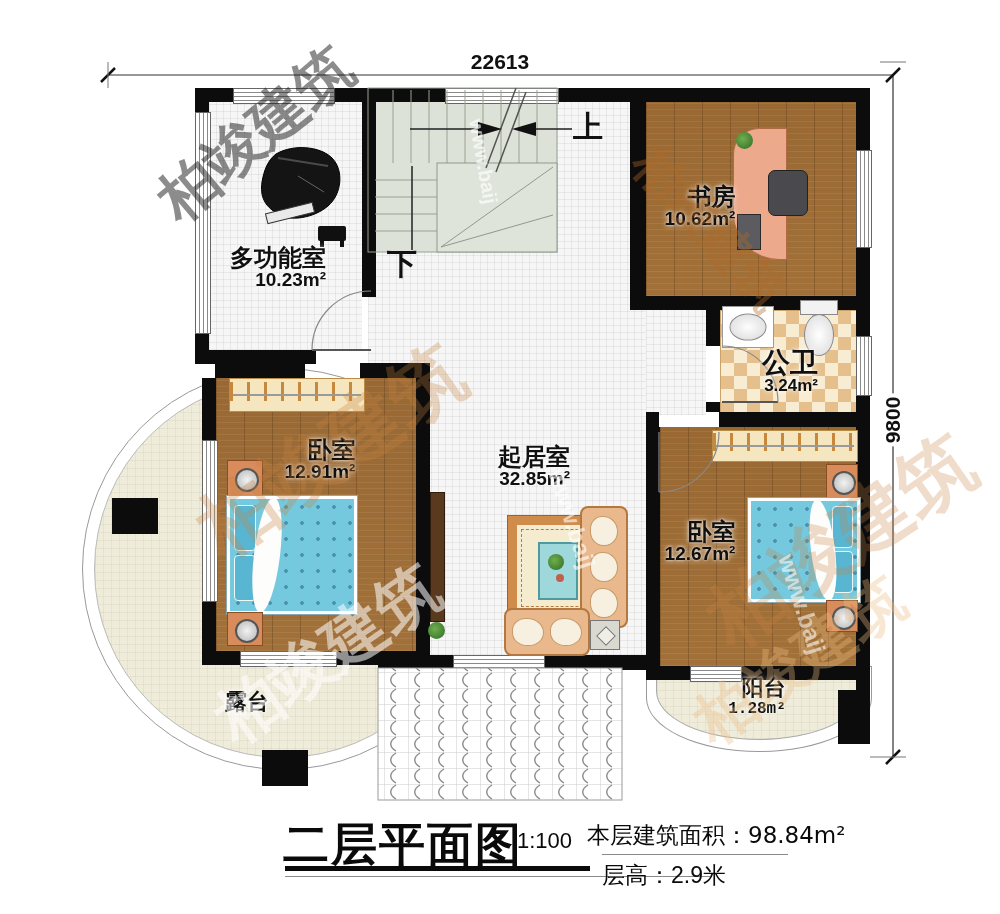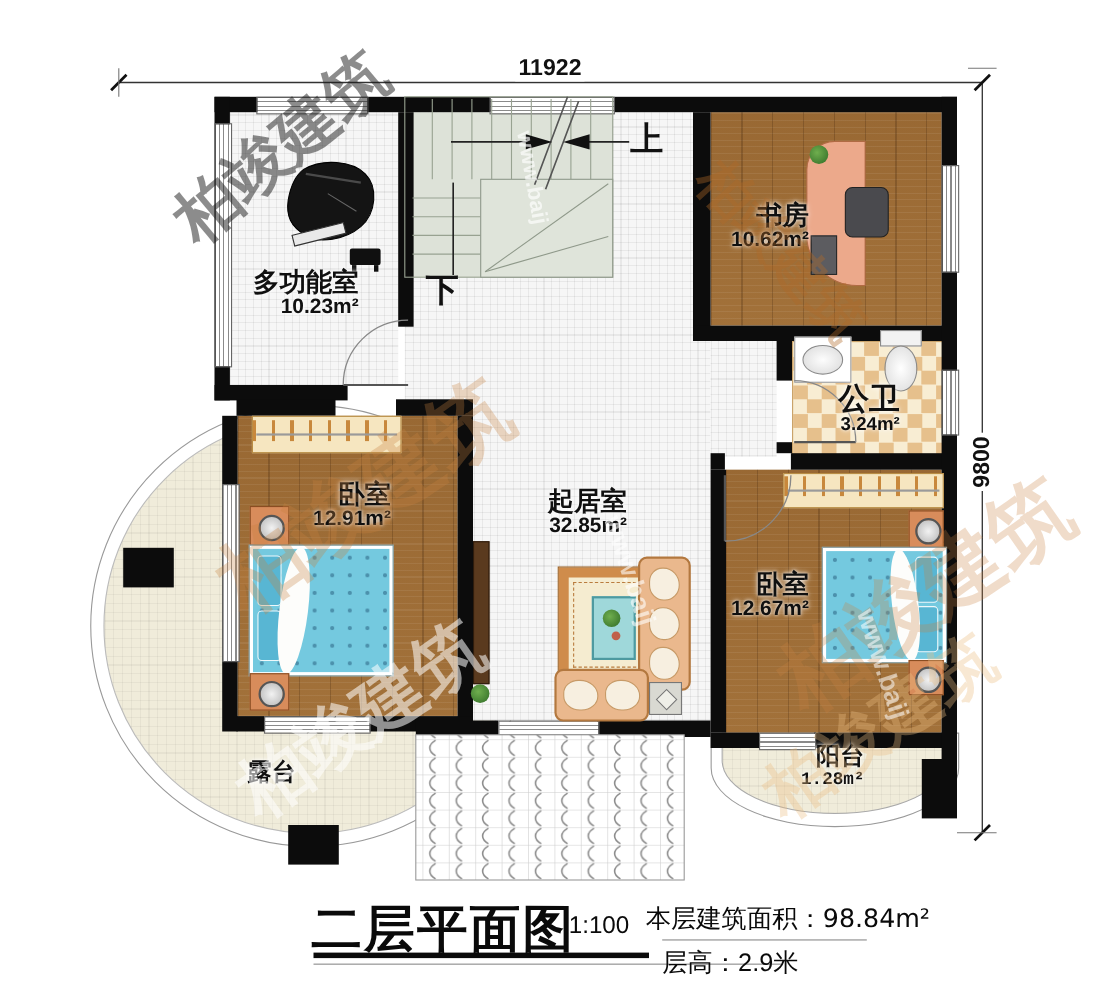--- a/index.html
+++ b/index.html
@@ -209,21 +209,21 @@
     <path d="M412,166 V250" stroke="#222" stroke-width="1.5" fill="none"></path>
 
     <path d="M312,350 H371" stroke="#555" stroke-width="2" fill="none"></path>
     <path d="M312,350 A59,59 0 0 1 371,291" stroke="#888" stroke-width="1.2" fill="none"></path>
     <path d="M659,432 V492" stroke="#555" stroke-width="2" fill="none"></path>
     <path d="M659,492 A60,60 0 0 0 719,432" stroke="#888" stroke-width="1.2" fill="none"></path>
     <path d="M722,402 H778" stroke="#555" stroke-width="2" fill="none"></path>
     <path d="M778,402 A56,56 0 0 0 722,346" stroke="#888" stroke-width="1.2" fill="none"></path>
   </svg>
 
-  <div class="dimtext" style="left:500px;top:62px;">11922</div>
+  <div class="dimtext" style="left:500px;top:62px;">22613</div>
   <div class="dimtext" style="left:893px;top:420px;transform:translate(-50%,-50%) rotate(-90deg);">9800</div>
 
   <div class="stairtext" style="left:588px;top:127px;">上</div>
   <div class="stairtext" style="left:402px;top:264px;">下</div>
 
   <div class="roomlabel" style="left:278px;top:268px;">
     <div class="rname">多功能室</div>
     <div class="rarea">10.23m²</div>
   </div>
   <div class="roomlabel" style="left:700px;top:207px;">

